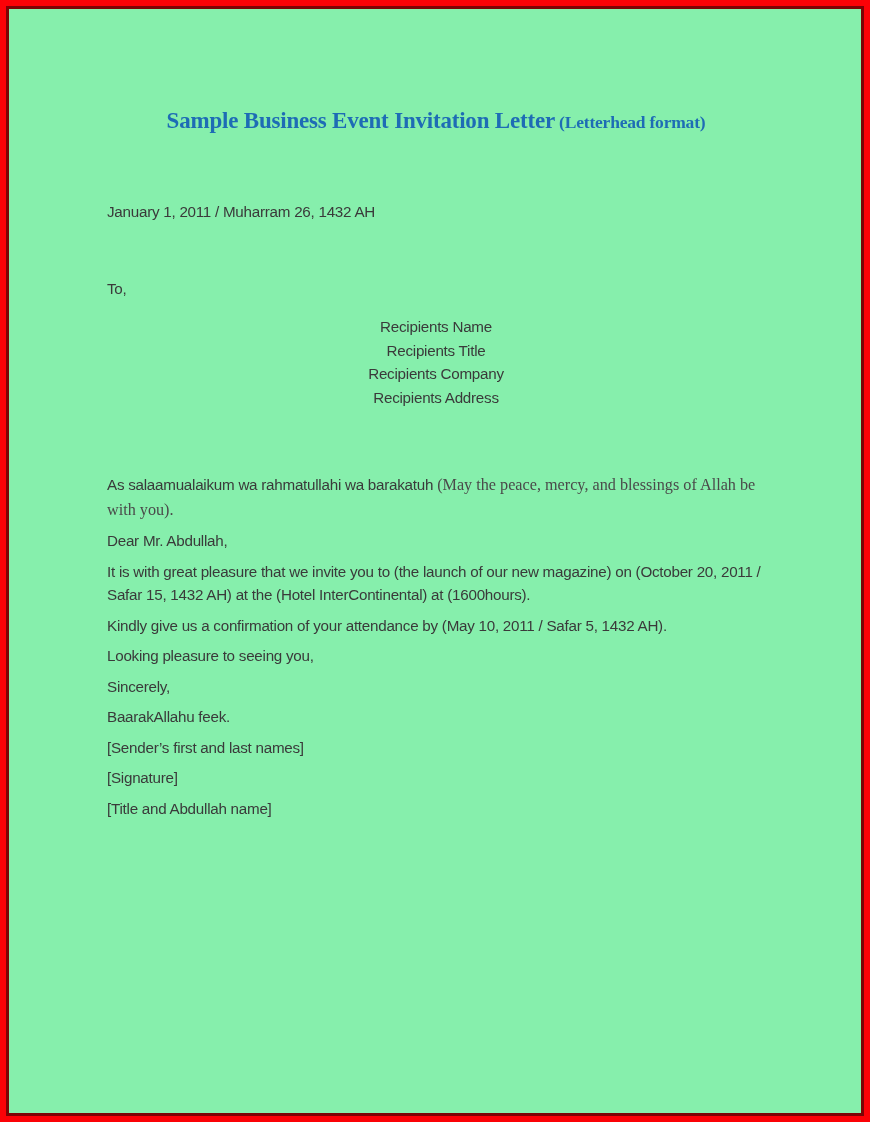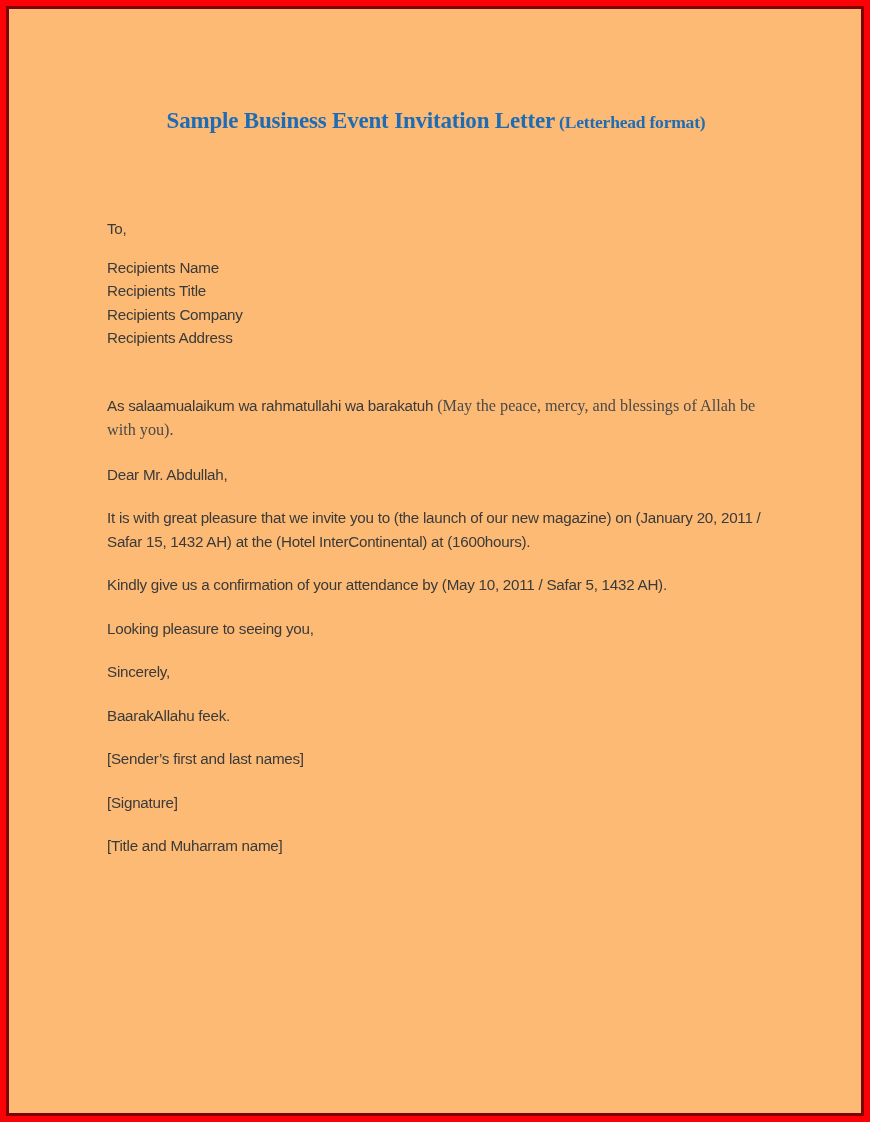--- a/index.html
+++ b/index.html
@@ -13,21 +13,21 @@
   .page {
     width: 870px;
     height: 1122px;
     border: 6px solid var(--border-red);
     background: #ffffff;
   }
   .page-inner {
     width: 100%;
     height: 100%;
     border: 3px solid var(--border-dark-red);
-    background: #fdba74;
+    background: #86efac;
   }
   .content {
     padding: 97px 96px 0 98px;
   }
   .title {
     margin: 0;
     text-align: center;
     font-family: "Liberation Serif", serif;
     font-weight: bold;
     color: var(--title-blue);
@@ -40,59 +40,60 @@
   }
   p {
     margin: 0;
     font-family: "Liberation Sans", sans-serif;
     font-size: 15.2px;
     line-height: 23.5px;
     color: var(--body-text);
     letter-spacing: -0.25px;
   }
   .date { margin-top: 63px; }
-  .to { margin-top: 80px; }
-  .recipients { margin-top: 15px; }
+  .to { margin-top: 53px; }
+  .recipients { margin-top: 15px; text-align: center; }
   .recipients p { margin: 0; }
-  .salaam { margin-top: 44px; }
+  .salaam { margin-top: 64px; }
   .salaam-serif {
     font-family: "Liberation Serif", serif;
     font-size: 16.2px;
     letter-spacing: 0;
     color: #4a4a4a;
   }
-  .para { margin-top: 20px; }
+  .para { margin-top: 7px; }
 </style>
 </head>
 <body>
 
 <div class="page">
   <div class="page-inner">
     <div class="content">
 
       <h1 class="title"><span>Sample Business Event Invitation Letter</span><span class="title-suffix"> (Letterhead format)</span></h1>
 
+      <p class="date">January 1, 2011 / Muharram 26, 1432 AH</p>
 
       <p class="to">To,</p>
 
       <div class="recipients">
         <p>Recipients Name</p>
         <p>Recipients Title</p>
         <p>Recipients Company</p>
         <p>Recipients Address</p>
       </div>
 
       <p class="salaam"><span>As salaamualaikum wa rahmatullahi wa barakatuh </span><span class="salaam-serif">(May the peace, mercy, and blessings of Allah be with you).</span></p>
 
       <p class="para">Dear Mr. Abdullah,</p>
 
-      <p class="para">It is with great pleasure that we invite you to (the launch of our new magazine) on (January 20, 2011 / Safar 15, 1432 AH) at the (Hotel InterContinental) at (1600hours).</p>
+      <p class="para">It is with great pleasure that we invite you to (the launch of our new magazine) on (October 20, 2011 / Safar 15, 1432 AH) at the (Hotel InterContinental) at (1600hours).</p>
       <p class="para">Kindly give us a confirmation of your attendance by (May 10, 2011 / Safar 5, 1432 AH).</p>
       <p class="para">Looking pleasure to seeing you,</p>
       <p class="para">Sincerely,</p>
       <p class="para">BaarakAllahu feek.</p>
       <p class="para">[Sender’s first and last names]</p>
       <p class="para">[Signature]</p>
-      <p class="para">[Title and Muharram name]</p>
+      <p class="para">[Title and Abdullah name]</p>
 
     </div>
   </div>
 </div>
 
 </body></html>

